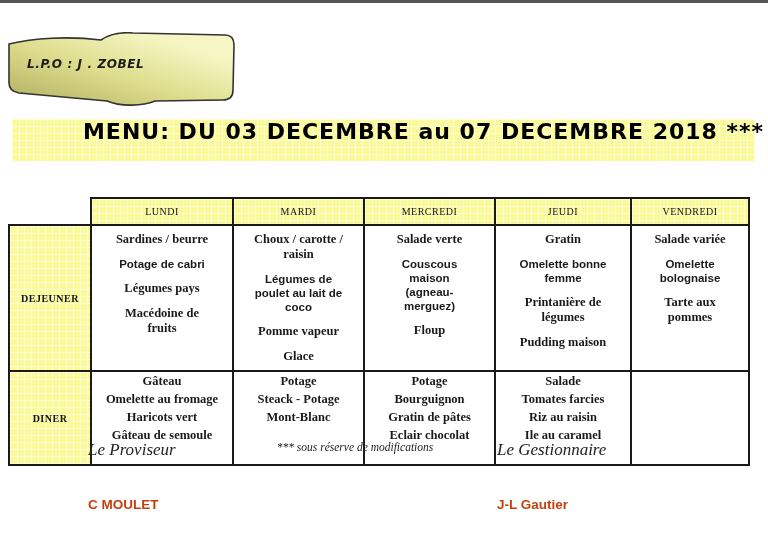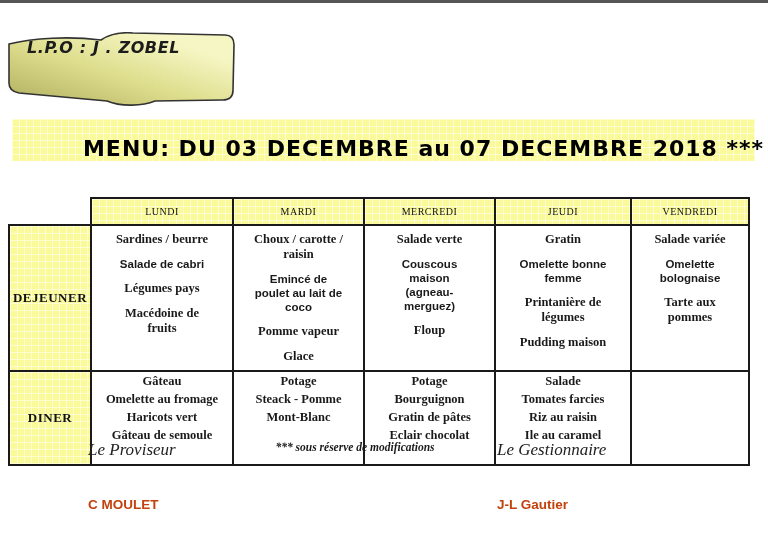--- a/index.html
+++ b/index.html
@@ -8,37 +8,37 @@
     background:#ffffff;
     font-family:"Liberation Serif", serif;
   }
   
   .top-edge{position:absolute;left:0;top:0;width:768px;height:3px;background:#555;}
 
   
   .ribbon{position:absolute;left:5px;top:32px;width:233px;height:76px;}
   .ribbon svg{position:absolute;left:0;top:0;}
   .ribbon-text{
-    position:absolute;left:22px;top:8px;width:200px;
+    position:absolute;left:22px;top:24px;width:200px;
     font-family:"DejaVu Sans", sans-serif;
-    font-style:italic;font-weight:bold;font-size:16px;line-height:16px;
+    font-style:italic;font-weight:bold;font-size:12px;line-height:16px;
     color:#1c1c1c;letter-spacing:.6px;
   }
 
   
   .grid-tex{
     background-color:#fafa9b;
     background-image:
       linear-gradient(rgba(255,255,255,.5) 1px, rgba(255,255,255,0) 1px),
       linear-gradient(90deg, rgba(255,255,255,.5) 1px, rgba(255,255,255,0) 1px);
     background-size:7px 7px;
   }
   .banner{
     position:absolute;left:12px;top:119px;width:743px;height:42px;
-    display:flex;align-items:flex-end;justify-content:center;
+    display:flex;align-items:flex-start;justify-content:center;
     padding-left:80px;box-sizing:border-box;
   }
   .banner-title{
     font-family:"DejaVu Sans", sans-serif;font-weight:bold;
     font-size:22px;letter-spacing:1px;color:#000;white-space:nowrap;
   }
 
   
   .menu-table{
     position:absolute;left:8px;top:197px;
@@ -48,38 +48,38 @@
     border:2px solid #1a1a1a;padding:0;vertical-align:top;
   }
   .menu-table th.day{
     height:25px;font-family:"Liberation Serif", serif;font-weight:normal;
     font-size:10px;color:#111;letter-spacing:.5px;vertical-align:middle;
   }
   td.corner{border:none;background:#fff;}
   td.rowlabel{
     vertical-align:middle;text-align:center;
     font-family:"Liberation Serif", serif;font-weight:bold;
-    font-size:13px;letter-spacing:.5px;color:#111;
+    font-size:10px;letter-spacing:.5px;color:#111;
   }
   td.menucell{background:#fff;}
   .cellwrap{display:flex;flex-direction:column;height:100%;box-sizing:border-box;
     text-align:center;color:#1a1a1a;}
   .dej .cellwrap{padding:6px 20px 6px;}
   .din .cellwrap{padding:2px 3px 5px;}
   .item{font-weight:bold;}
   .item.serif{font-family:"Liberation Serif", serif;font-size:12.5px;line-height:15px;}
   .item.sans{font-family:"Liberation Sans", sans-serif;font-size:11.5px;line-height:14px;}
   .dej .item{margin-bottom:10px;}
   .din .item{margin-bottom:3px;}
   .item.bottom{margin-top:auto;margin-bottom:0;}
 
   
   .note{
     position:absolute;left:0;top:441px;width:710px;text-align:center;
-    font-family:"Liberation Serif", serif;font-weight:bold;font-style:italic;
+    font-family:"Liberation Serif", serif;font-weight:normal;font-style:italic;
     font-size:11.5px;color:#1a1a1a;
   }
   .sig-title{
     position:absolute;top:440px;
     font-family:"Liberation Serif", serif;font-style:italic;
     font-size:17px;color:#222;
   }
   .sig-name{
     position:absolute;top:497px;
     font-family:"Liberation Sans", sans-serif;font-weight:bold;
@@ -142,29 +142,29 @@
     <th class="day grid-tex">JEUDI</th>
     <th class="day grid-tex">VENDREDI</th>
   </tr>
   </tbody>
     <tbody id="menu-body">
       <tr style="height: 117px;">
         <td class="rowlabel grid-tex">DEJEUNER</td>
         <td class="menucell dej">
           <div class="cellwrap">
             <div class="item serif">Sardines / beurre</div>
-            <div class="item sans">Salade de cabri</div>
+            <div class="item sans">Potage de cabri</div>
             <div class="item serif">Légumes pays</div>
             <div class="item bottom serif">Macédoine de fruits</div>
           </div>
         </td>
         <td class="menucell dej">
           <div class="cellwrap">
             <div class="item serif">Choux  / carotte / raisin</div>
-            <div class="item sans">Emincé de poulet au lait de coco</div>
+            <div class="item sans">Légumes de poulet au lait de coco</div>
             <div class="item serif">Pomme vapeur</div>
             <div class="item bottom serif">Glace</div>
           </div>
         </td>
         <td class="menucell dej">
           <div class="cellwrap">
             <div class="item serif">Salade verte</div>
             <div class="item sans">Couscous maison (agneau-merguez)</div>
             <div class="item bottom serif">Floup</div>
           </div>
@@ -191,21 +191,21 @@
           <div class="cellwrap">
             <div class="item serif">Gâteau</div>
             <div class="item serif">Omelette au fromage</div>
             <div class="item serif">Haricots vert</div>
             <div class="item bottom serif">Gâteau de semoule</div>
           </div>
         </td>
         <td class="menucell din">
           <div class="cellwrap">
             <div class="item serif">Potage</div>
-            <div class="item serif">Steack - Pomme</div>
+            <div class="item serif">Steack - Potage</div>
             <div class="item bottom serif">Mont-Blanc</div>
           </div>
         </td>
         <td class="menucell din">
           <div class="cellwrap">
             <div class="item serif">Potage</div>
             <div class="item serif">Bourguignon</div>
             <div class="item serif">Gratin de pâtes</div>
             <div class="item bottom serif">Eclair chocolat</div>
           </div>

